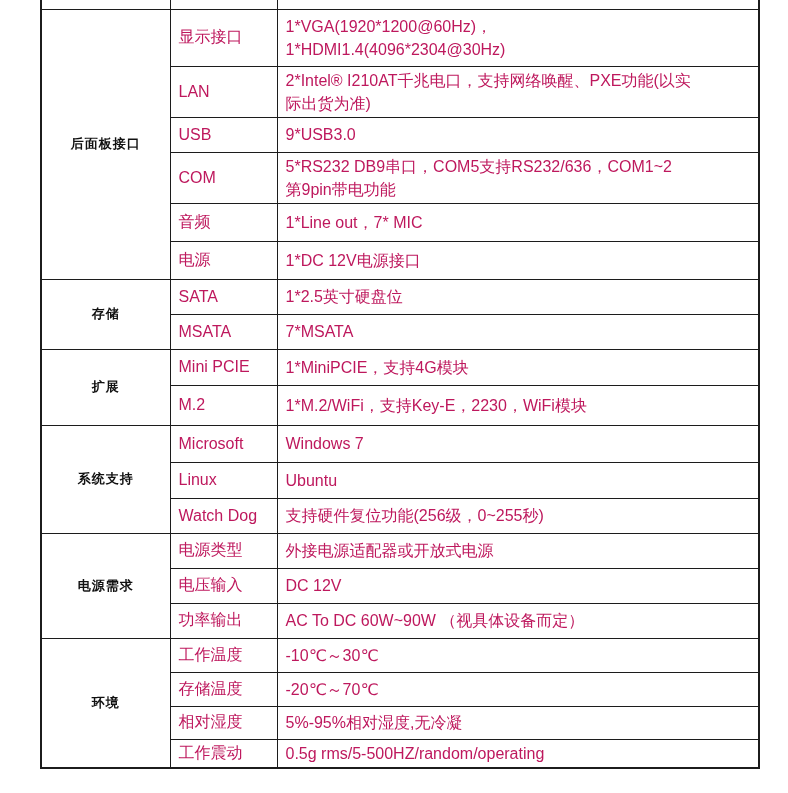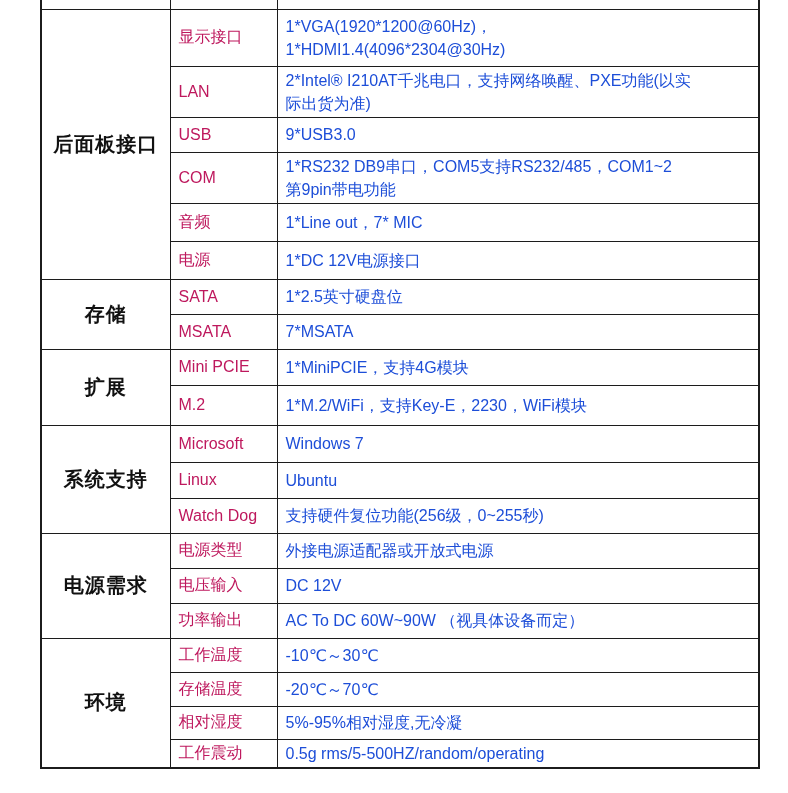--- a/index.html
+++ b/index.html
@@ -31,34 +31,34 @@
     vertical-align: middle;
     overflow: hidden;
   }
   tr.cut-row td {
     border-top: none;
     padding: 0;
     height: 9px;
   }
   td.cat {
     font-weight: 700;
-    font-size: 20px;
+    font-size: 13px;
     color: #111111;
     text-align: center;
     letter-spacing: 1px;
   }
   td.sub {
     font-size: 16px;
     color: #be185d;
     padding-left: 9px;
     white-space: nowrap;
   }
   td.val {
     font-size: 16px;
-    color: #1d4ed8;
+    color: #be185d;
     line-height: 23px;
     padding-left: 9px;
     white-space: pre-line;
   }
   
   td.thin-bottom { border-bottom: 1px solid #9a9a9a; }
   td.thin-top    { border-top: 1px solid #9a9a9a; margin-left: 20px; }
 </style>
 </head>
 <body>
@@ -88,21 +88,21 @@
       <td class="sub">LAN</td>
       <td class="val">2*Intel® I210AT千兆电口，支持网络唤醒、PXE功能(以实
 际出货为准)</td>
     </tr>
     <tr style="height:35px">
       <td class="sub">USB</td>
       <td class="val">9*USB3.0</td>
     </tr>
     <tr style="height:49px">
       <td class="sub">COM</td>
-      <td class="val">1*RS232 DB9串口，COM5支持RS232/485，COM1~2
+      <td class="val">5*RS232 DB9串口，COM5支持RS232/636，COM1~2
 第9pin带电功能</td>
     </tr>
     <tr style="height:38px">
       <td class="sub">音频</td>
       <td class="val">1*Line out，7* MIC</td>
     </tr>
     <tr style="height:38px">
       <td class="sub">电源</td>
       <td class="val">1*DC 12V电源接口</td>
     </tr>

